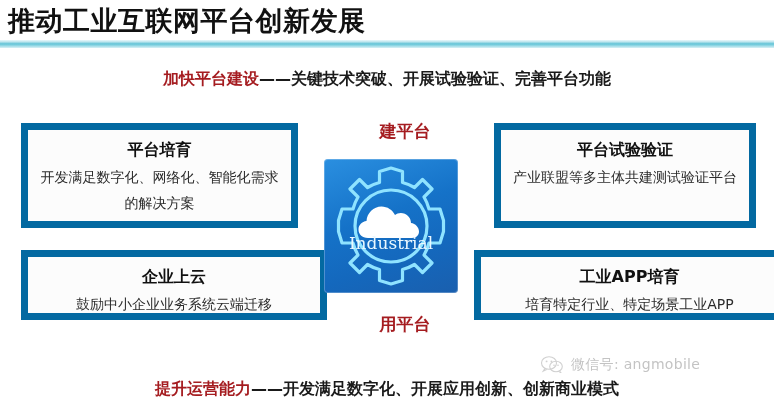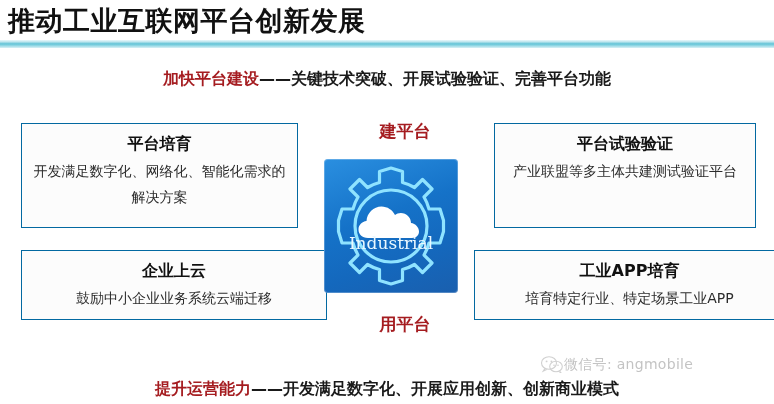--- a/index.html
+++ b/index.html
@@ -61,21 +61,21 @@
   }
   .banner .dash,
   .banner .rest {
     color: #1a1a1a;
   }
 
   
   .card {
     position: absolute;
     box-sizing: border-box;
-    border: 1px solid #0369a1;
+    border: 7px solid #0369a1;
     background: #fcfcfc;
     padding: 6px 8px 8px 8px;
     text-align: center;
   }
   .card-title {
     font-size: 16px;
     font-weight: bold;
     color: #111111;
     line-height: 28px;
     white-space: nowrap;
@@ -120,20 +120,21 @@
 
   
   #watermark {
     position: absolute;
     left: 540px;
     top: 352px;
     width: 226px;
     height: 26px;
     display: flex;
     align-items: center;
+    gap: 7px;
     color: #b9b9b9;
     font-size: 14px;
     white-space: nowrap;
     opacity: 0.85;
   }
   #watermark .wm-text {
     font-family: "DejaVu Sans", "Liberation Sans", sans-serif;
     letter-spacing: 0.3px;
   }
   #watermark .wm-logo { flex: 0 0 auto; }

